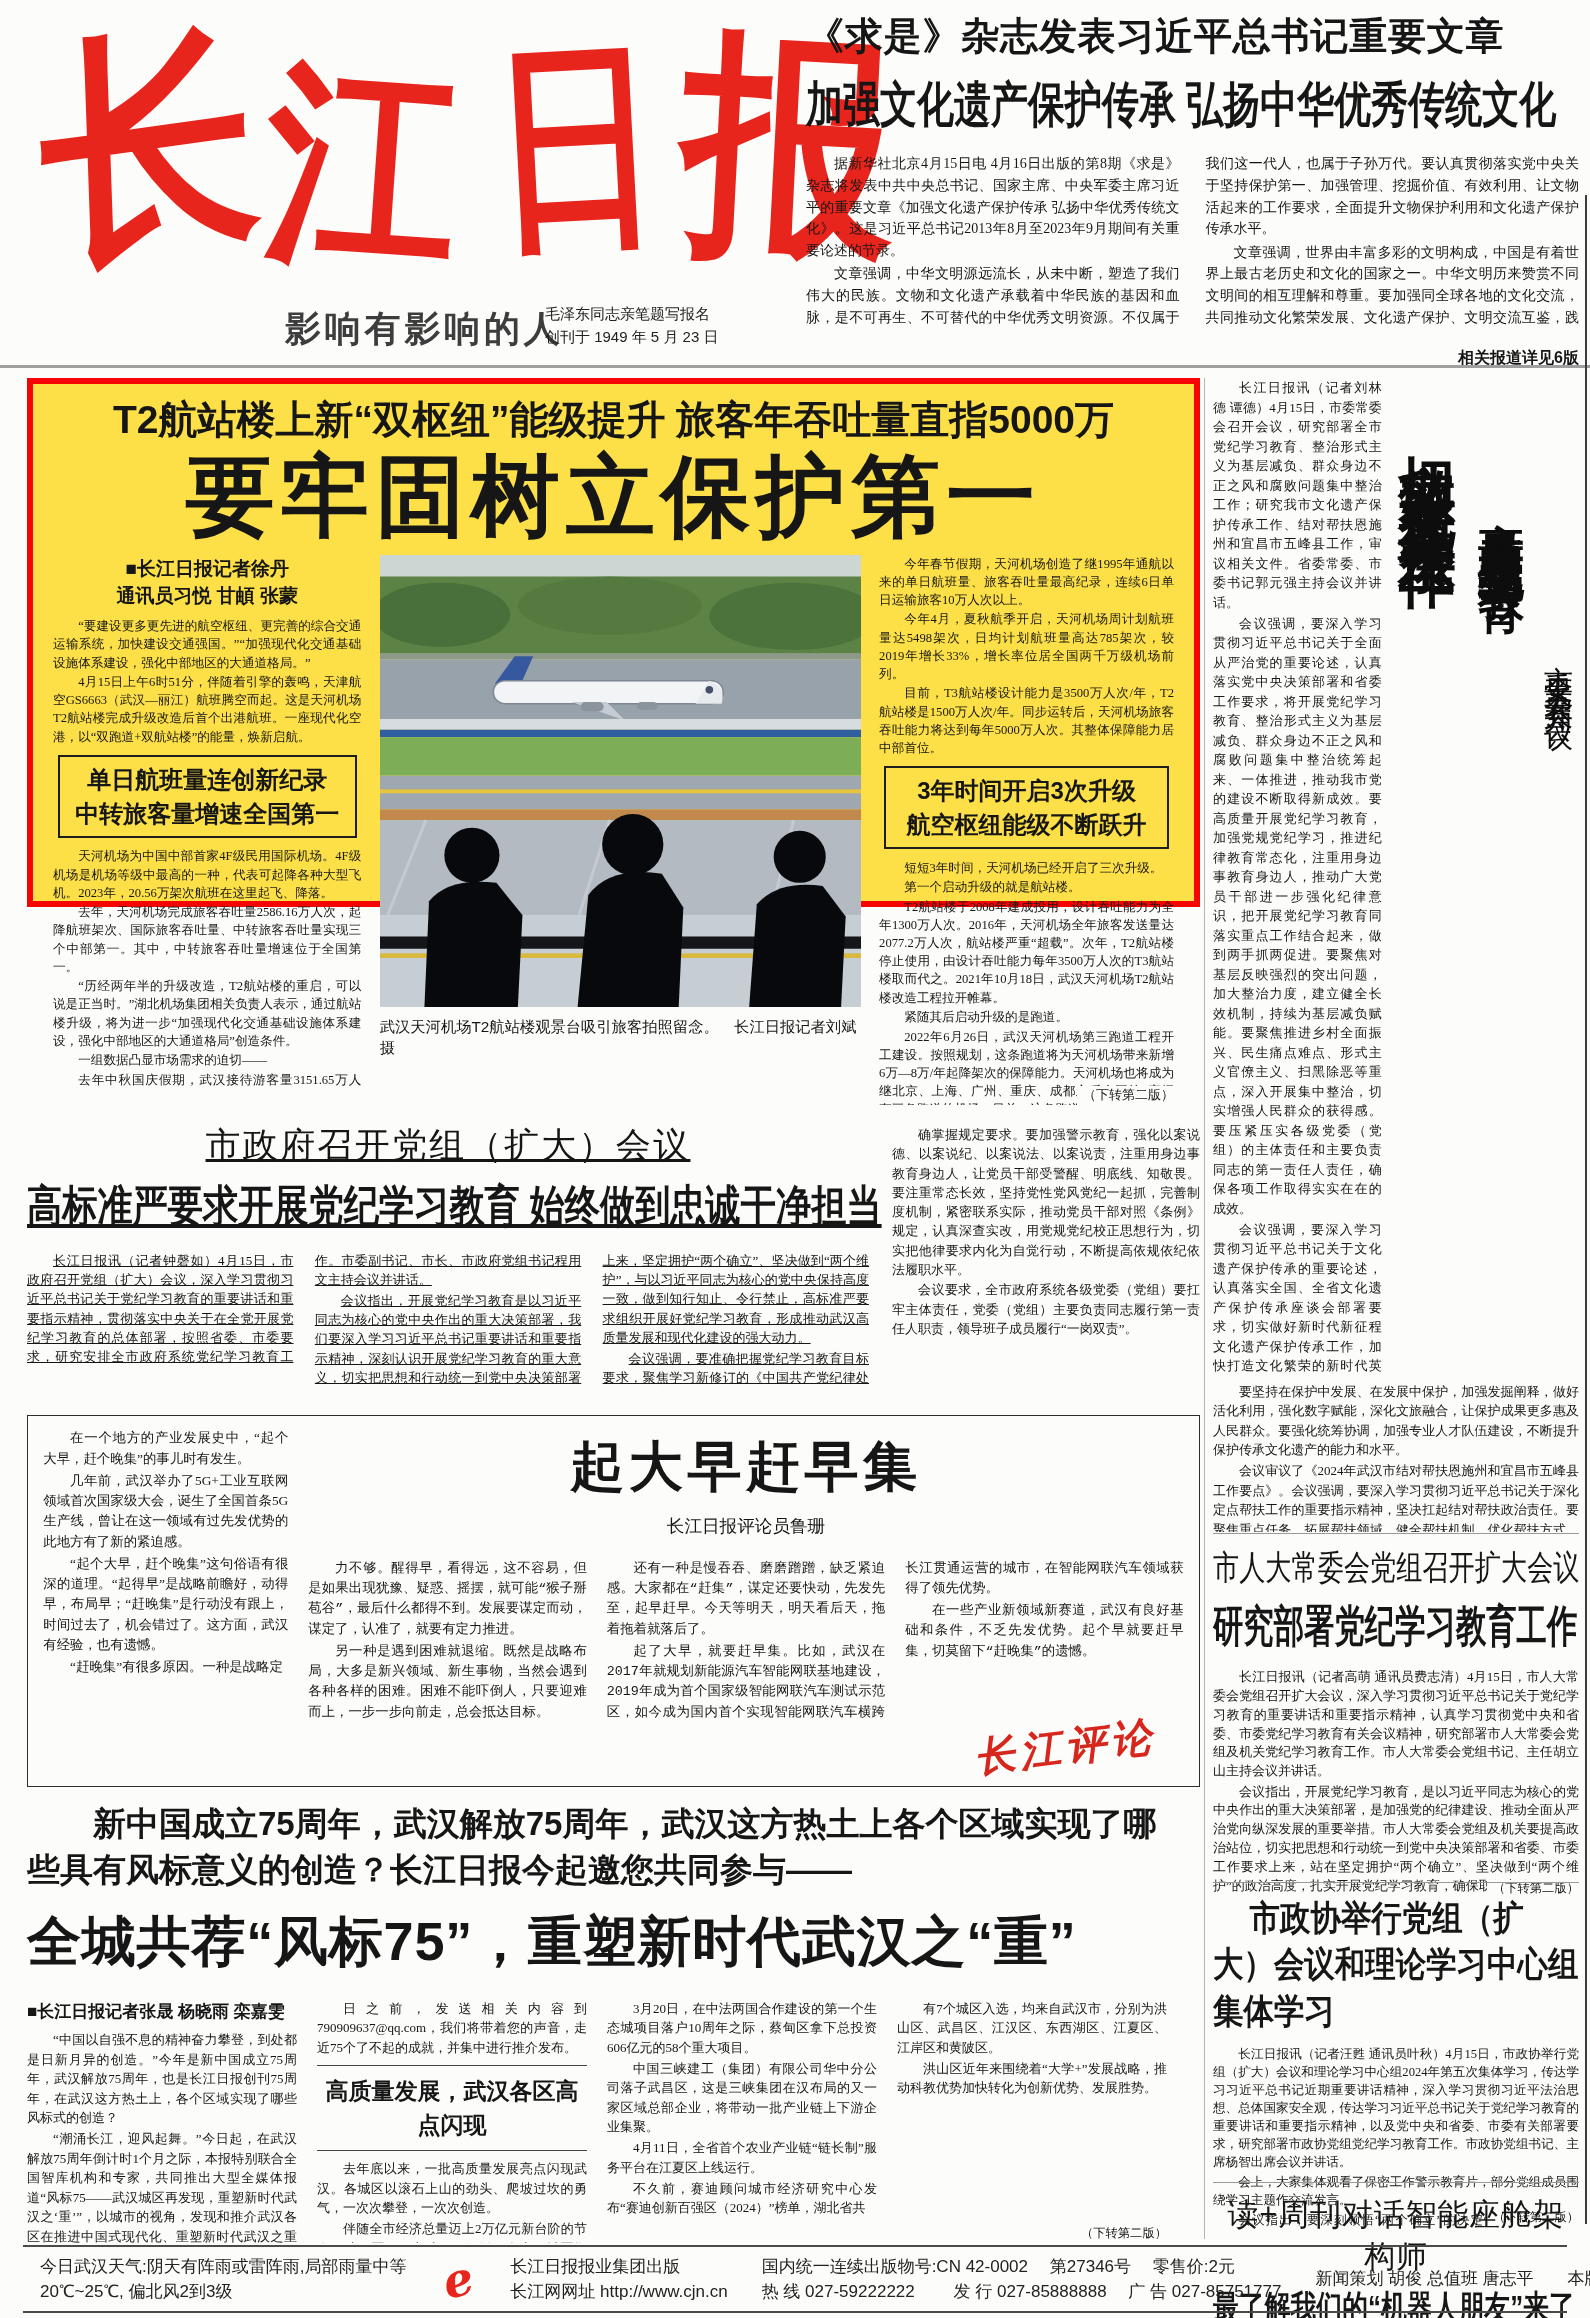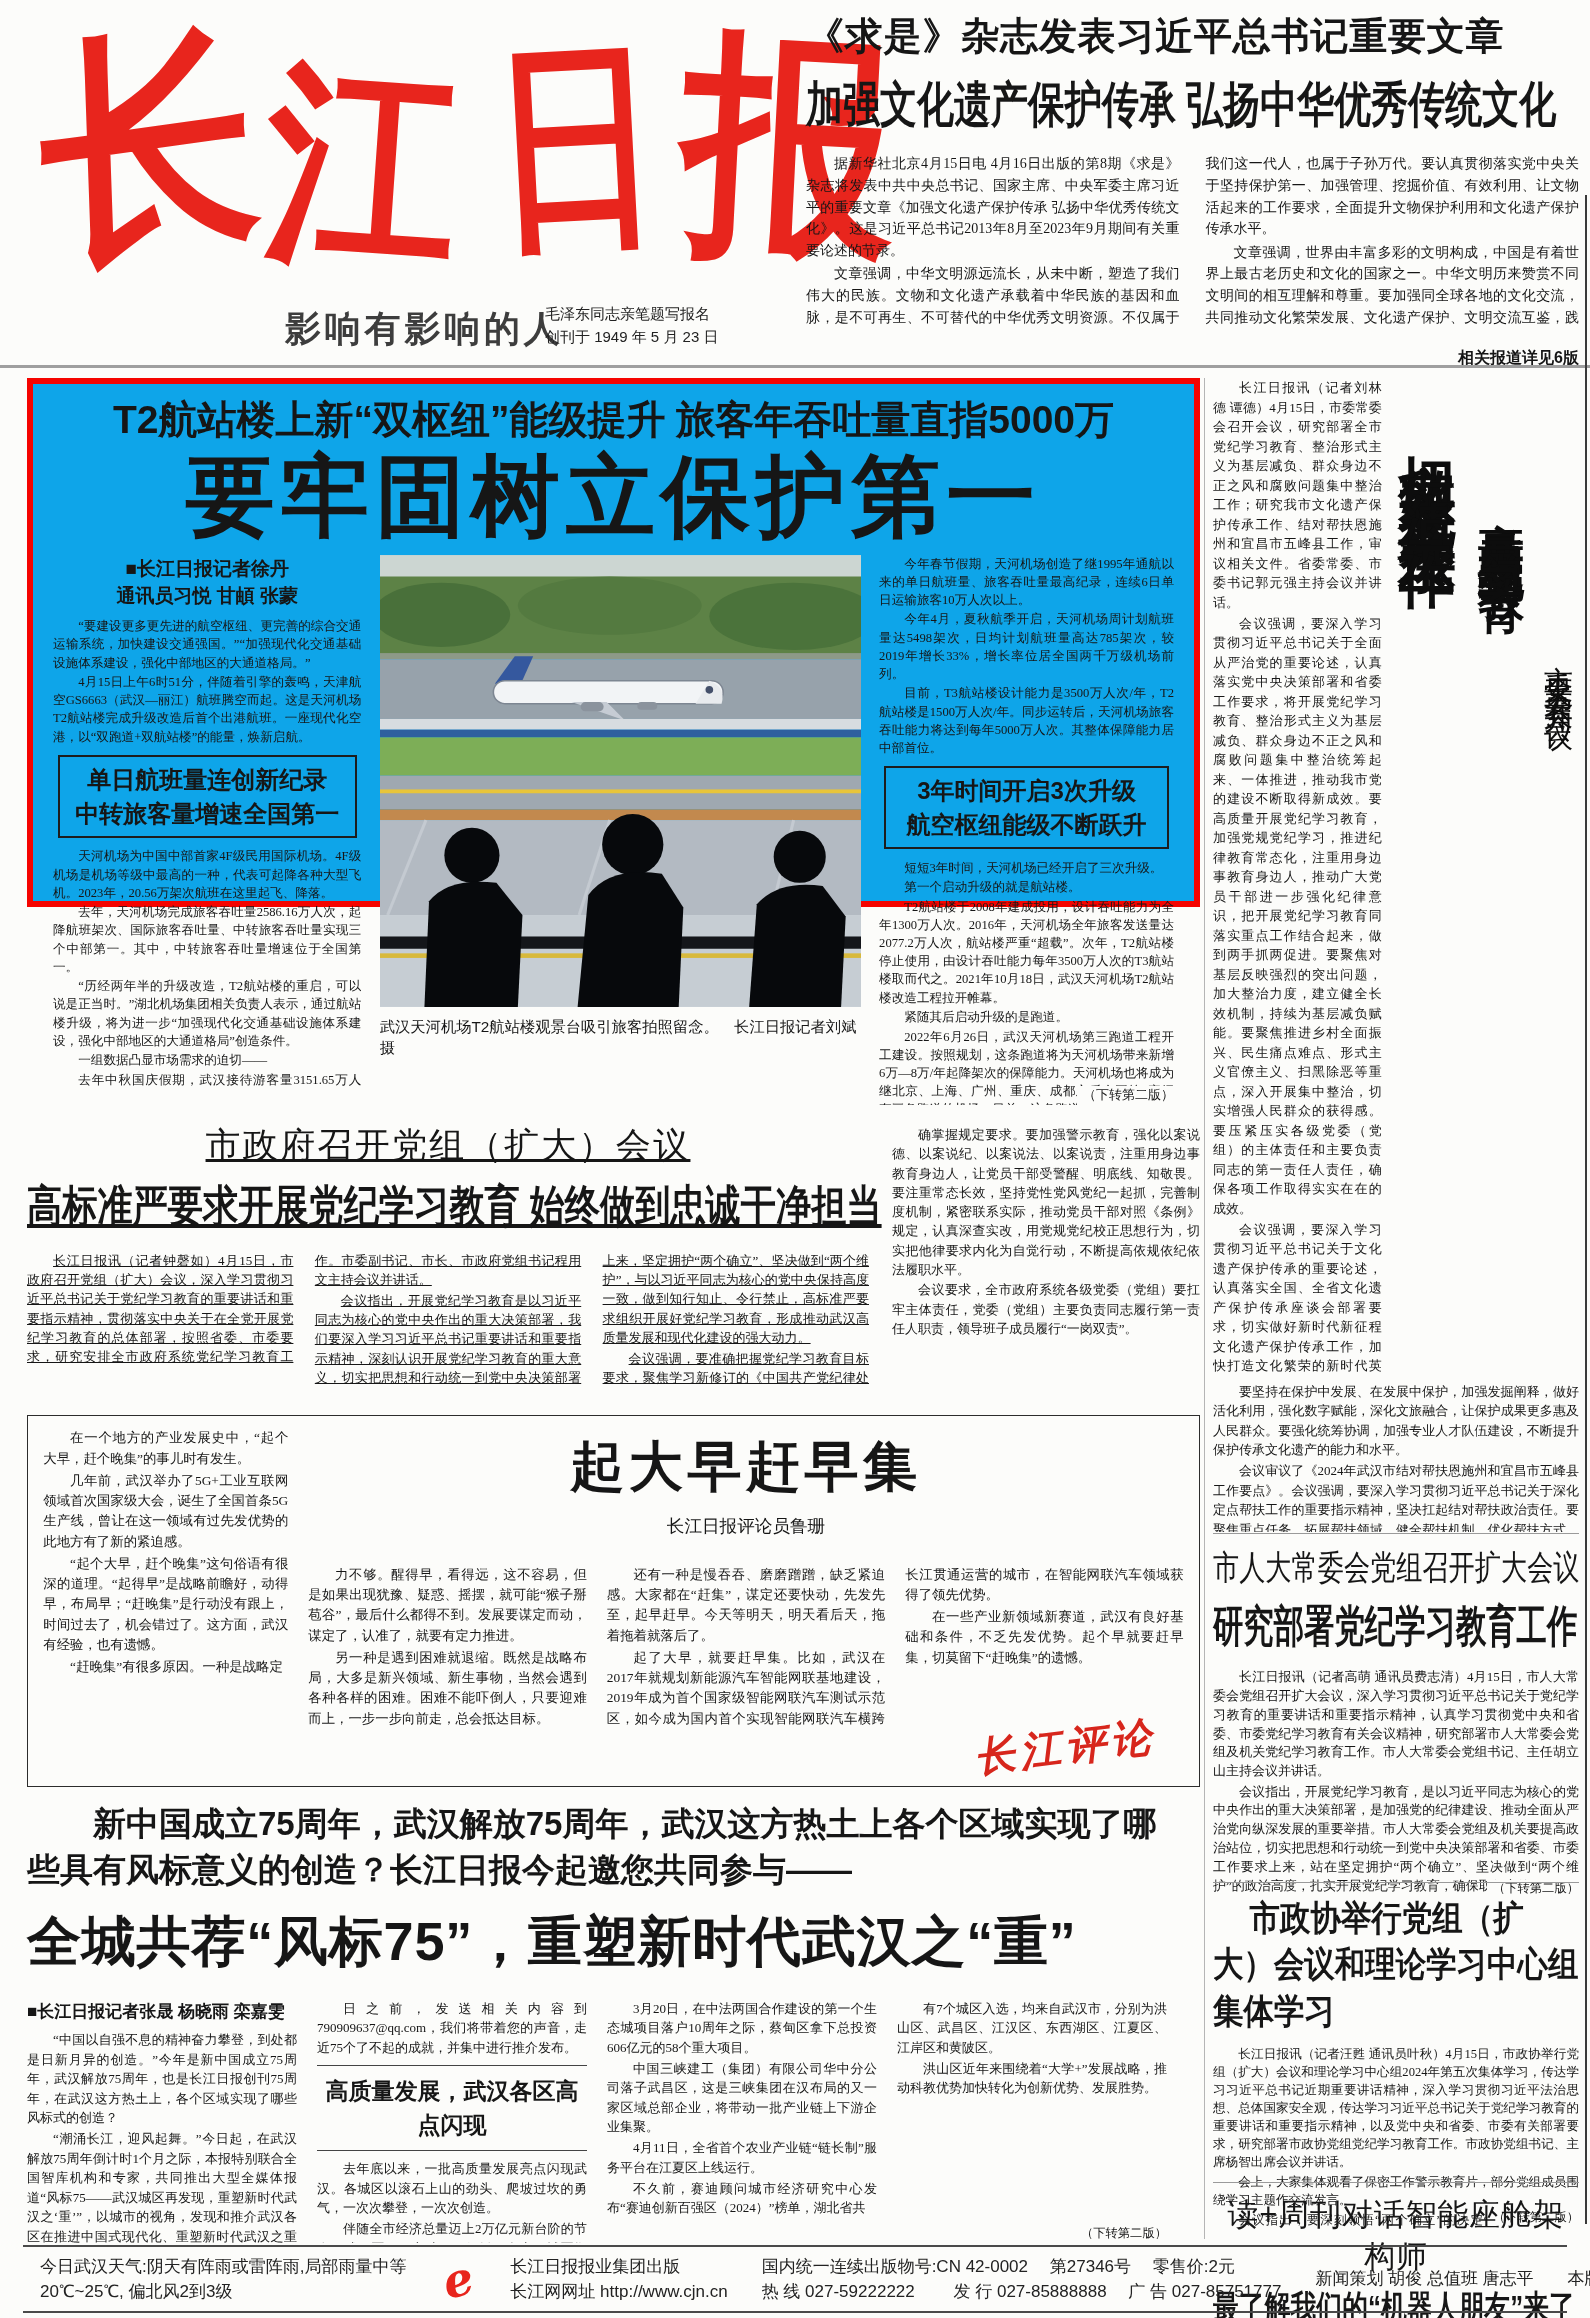--- a/index.html
+++ b/index.html
@@ -28,21 +28,21 @@
   
   .tr{left:806px;top:10.7px;width:773px;}
   .tr-kicker{font-size:38px;font-weight:600;font-family:"Liberation Sans",sans-serif;letter-spacing:0.8px;white-space:nowrap;}
   .tr-head{font-size:37px;font-weight:900;font-family:"Liberation Sans",sans-serif;margin-top:10.7px;
            white-space:nowrap;transform:scaleY(1.32);transform-origin:top left;letter-spacing:0px;}
   .tr-body{margin-top:31px;column-count:2;column-gap:26px;font-size:14px;line-height:1.55;height:193px;overflow:hidden;}
   .tr-more{text-align:right;font-weight:bold;font-size:16px;margin-top:1.5px;font-family:"Liberation Sans",sans-serif;}
 
   
   .lead{left:27px;top:378px;width:1173px;height:529px;border:6.1px solid #f50400;box-sizing:border-box;
-        background:#0ea5e9;padding:6.1px 20px;}
+        background:#fde047;padding:6.1px 20px;}
   .lead-kicker{text-align:center;font-size:39px;font-weight:600;font-family:"Liberation Sans",sans-serif;margin-top:3.1px;}
   .lead-head{text-align:center;font-size:89px;font-weight:900;font-family:"Liberation Sans",sans-serif;
              letter-spacing:6.1px;line-height:1.12;}
   .lead-cols{display:flex;gap:18.4px;margin-top:7.7px;}
   .lead-left{width:322px;height:536px;overflow:hidden;font-size:12.6px;line-height:1.44;}
   .lead-right{width:308px;height:550px;overflow:hidden;font-size:12.6px;line-height:1.44;position:relative;}
   .byline{text-align:center;font-size:19px;font-weight:bold;font-family:"Liberation Sans",sans-serif;
           line-height:1.45;margin-bottom:7.7px;}
   .byline div{text-indent:0;}
   .subbox{border:2.3px solid #1d1d1d;margin:9.2px 4.6px;padding:6.1px 3.1px;text-align:center;
@@ -71,21 +71,21 @@
   .gov-col4{position:absolute;right:0;top:3.1px;width:308px;height:282px;overflow:hidden;font-size:13px;line-height:1.48;margin-left:48px;}
 
   
   .ed{left:27px;top:1415px;width:1173px;height:372px;border:1.5px solid #2c2c2c;box-sizing:border-box;
       padding:12.3px 15.3px;display:flex;gap:20px;}
   .ed-col1{width:245px;height:331px;overflow:hidden;font-size:13.4px;line-height:1.52;}
   .ed-right{flex:1;position:relative;}
   .ed-title{text-align:center;font-size:54px;font-weight:900;font-family:"Liberation Sans",sans-serif;
             letter-spacing:4.6px;margin-top:3.1px;}
   .ed-byline{text-align:center;font-size:17.6px;margin-top:9.2px;font-family:"Liberation Sans",sans-serif;}
-  .ed-cols{margin-top:27px;column-count:3;column-gap:20px;font-size:13.4px;line-height:1.52;height:219px;overflow:hidden;}
+  .ed-cols{margin-top:21px;column-count:3;column-gap:20px;font-size:13.4px;line-height:1.52;height:219px;overflow:hidden;font-family:Liberation Mono, monospace;}
   .ed-sig{position:absolute;right:27.6px;bottom:-1.5px;font-size:41px;font-weight:bold;font-style:italic;
           color:#d7261c;transform:rotate(-7deg);letter-spacing:4.6px;}
 
   
   .fb{left:27px;top:1801px;width:1173px;height:433px;}
   .fb-kicker{font-size:33px;font-weight:600;font-family:"Liberation Sans",sans-serif;line-height:1.38;
              text-indent:2em;width:1156px;}
   .fb-head{font-size:54px;font-weight:900;font-family:"Liberation Sans",sans-serif;margin-top:13.8px;
            white-space:nowrap;letter-spacing:0.8px;}
   .fb-cols{margin-top:20px;display:flex;gap:20px;}

